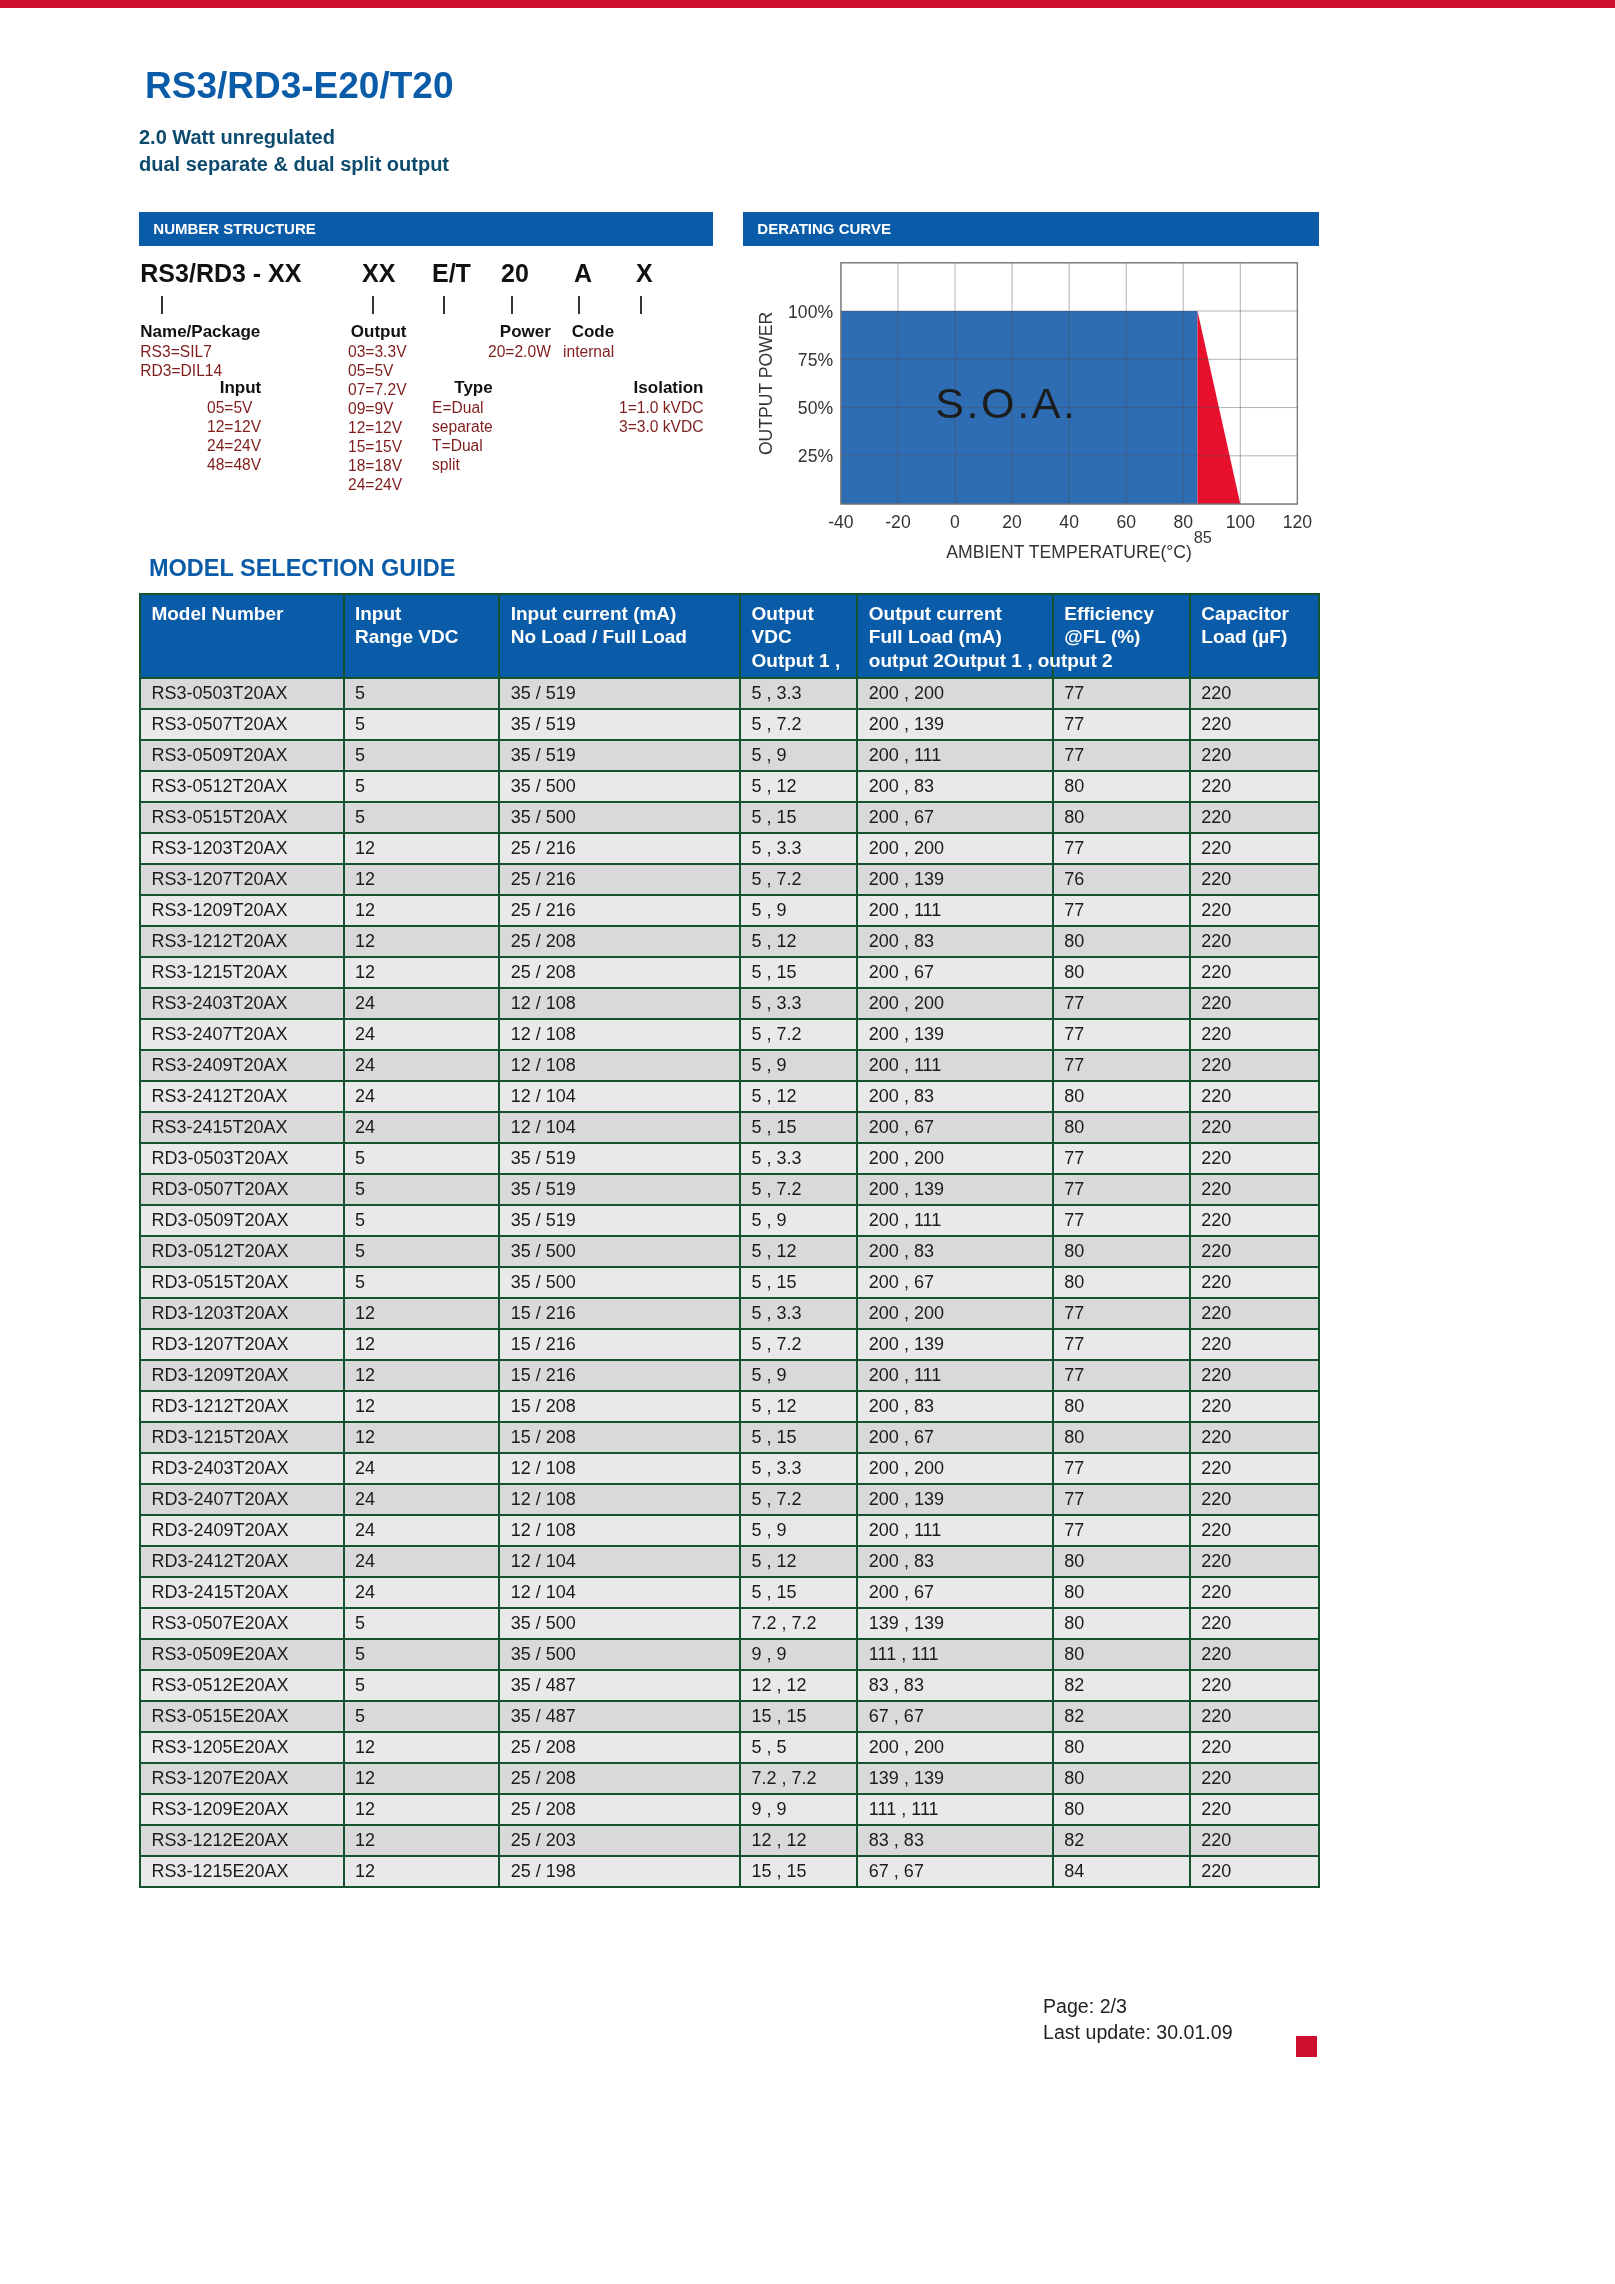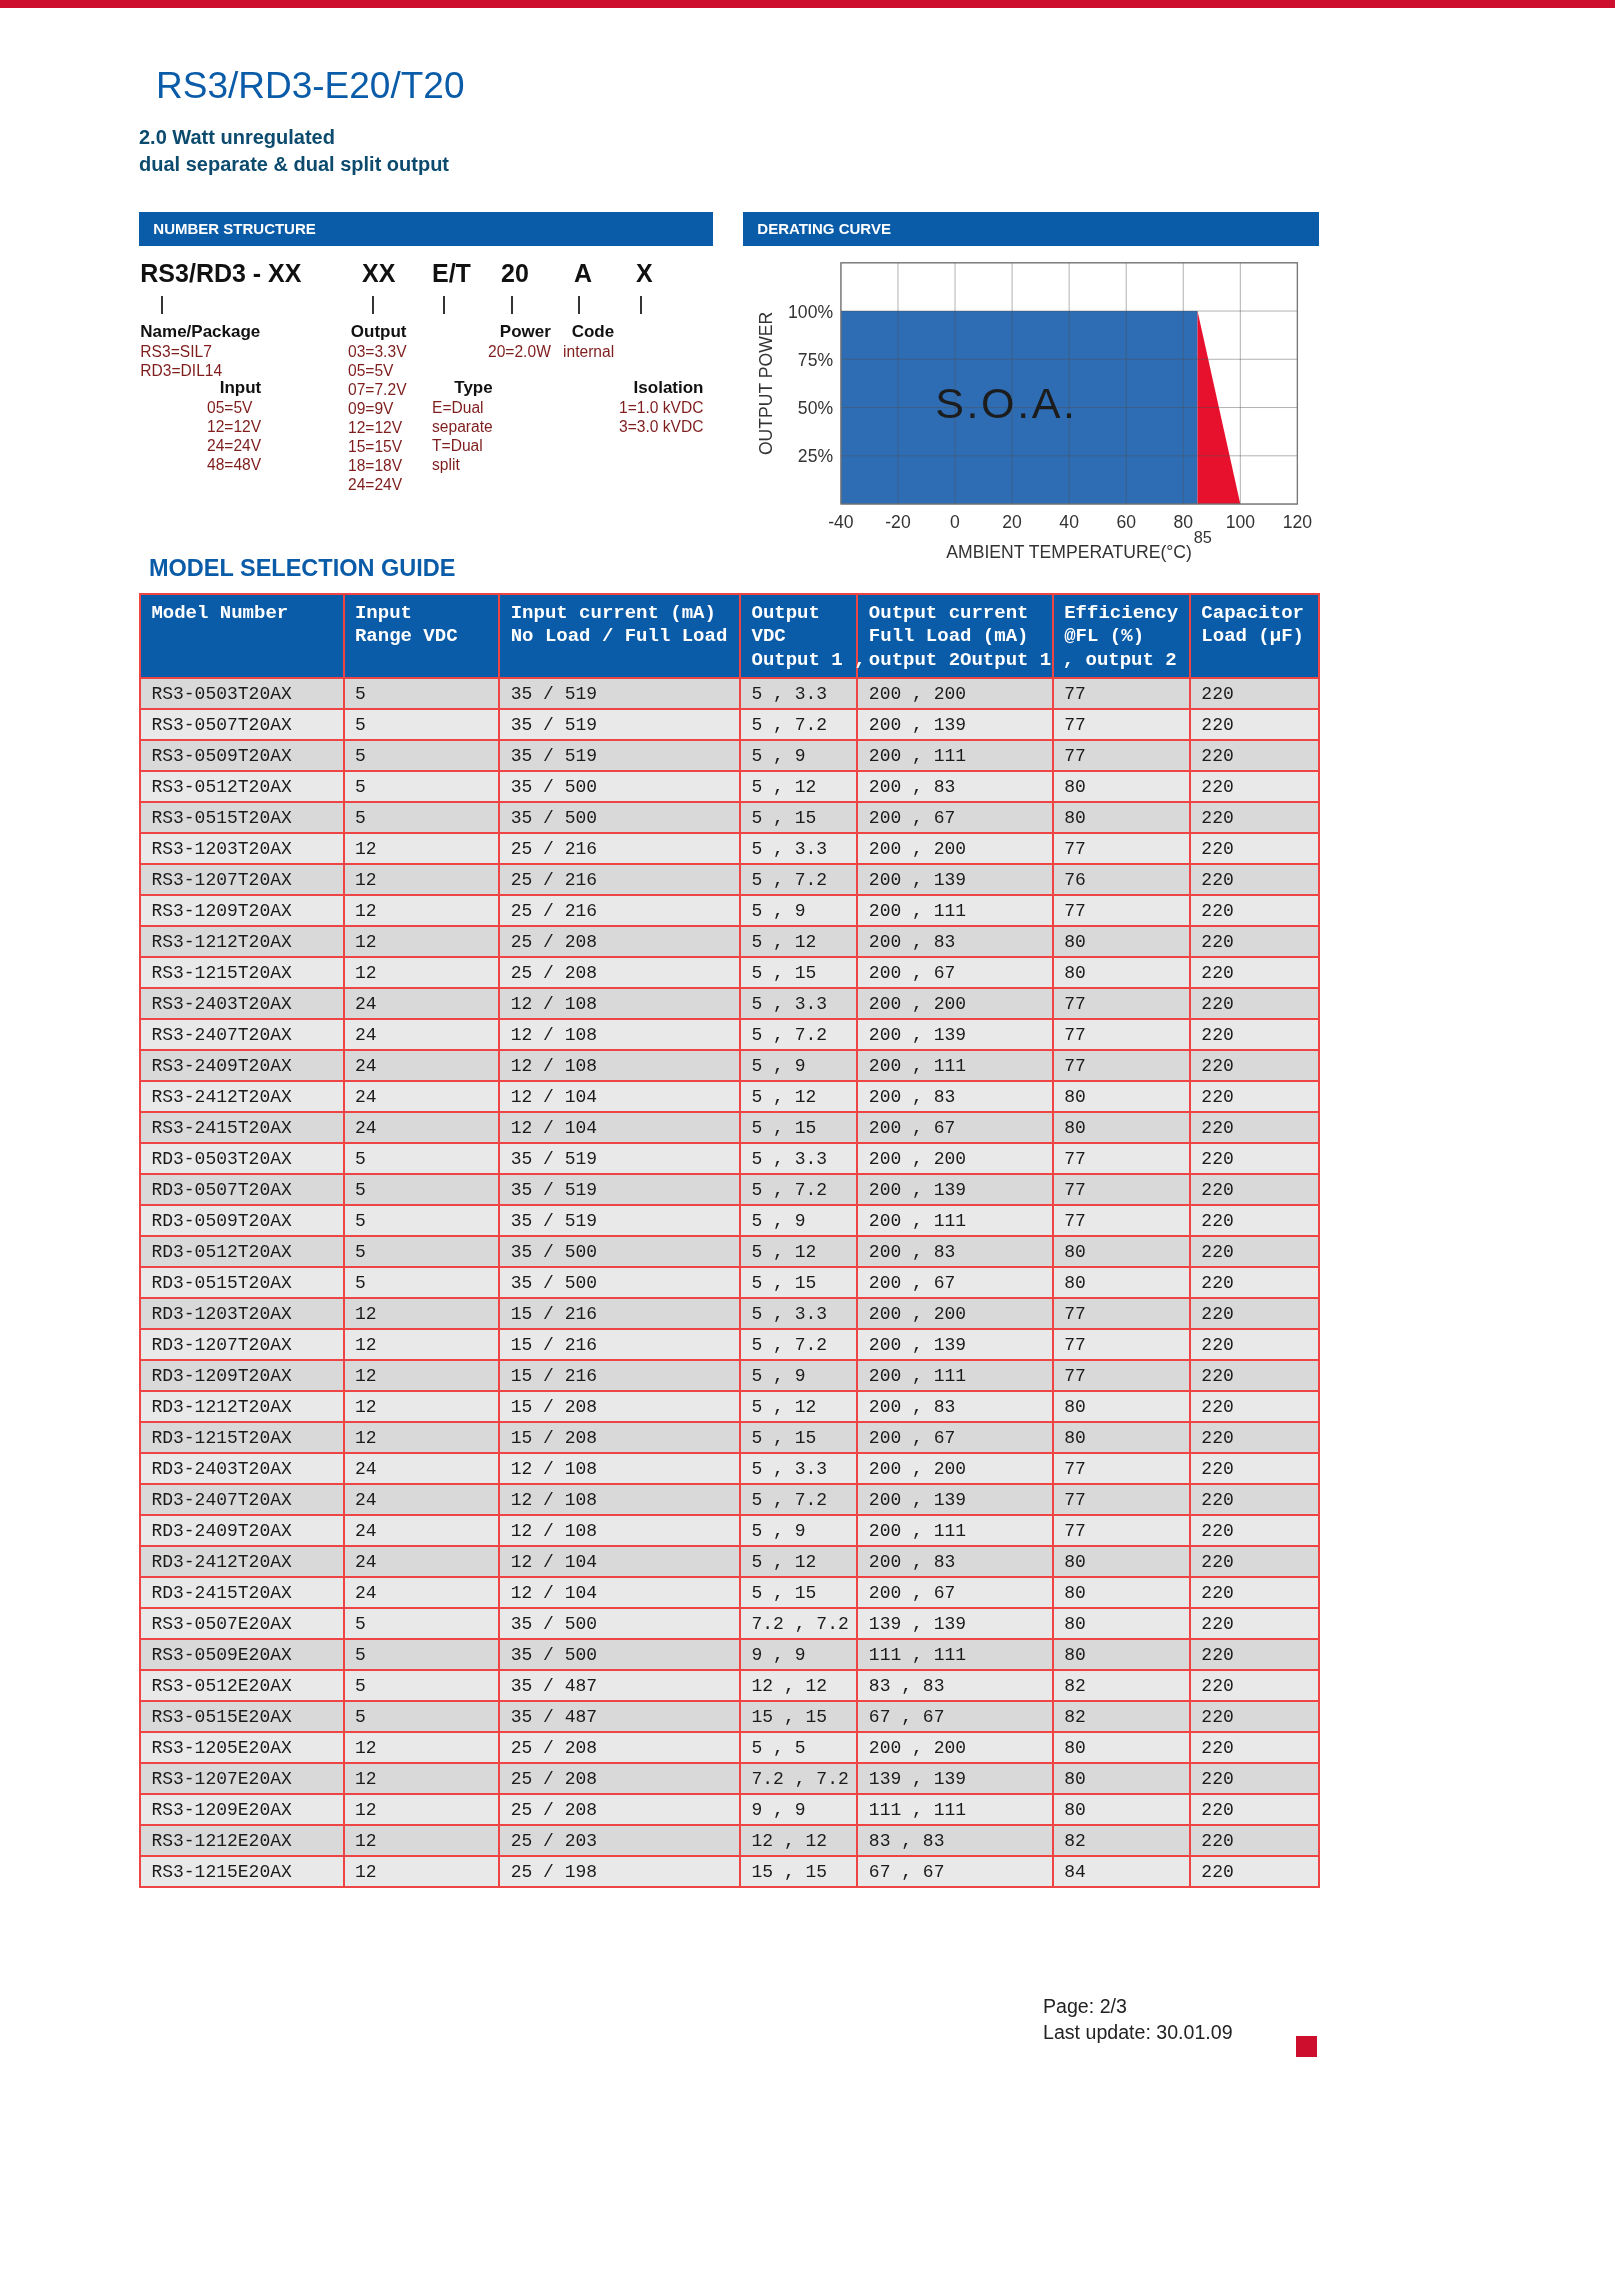--- a/index.html
+++ b/index.html
@@ -11,22 +11,22 @@
     background: #ffffff;
     font-family: "Liberation Sans", sans-serif;
     overflow: hidden;
     margin: 0 auto;
   }
   .top-red-bar {
     position: absolute; top: 0; left: 0;
     width: 100%; height: 7.8px; background: #ce0e2d;
   }
   .doc-title {
-    position: absolute; left: 156px; top: 65px;
-    font-size: 37px; font-weight: normal; color: #0b5ca8; letter-spacing: 0; text-align: right;
+    position: absolute; left: 145px; top: 65px;
+    font-size: 37px; font-weight: bold; color: #0b5ca8; letter-spacing: 0; text-align: right;
   }
   .doc-subtitle {
     position: absolute; left: 139px; top: 124px;
     font-size: 20px; font-weight: bold; color: #0c4a6e; line-height: 27px;
   }
   .section-bar {
     position: absolute; height: 34px; background: #0b5ca8;
     color: #ffffff; font-size: 15px; font-weight: bold;
     line-height: 34px; padding-left: 14.3px;
   }
@@ -65,21 +65,21 @@
 
   
   .guide-title {
     position: absolute; left: 149px; top: 555px;
     font-size: 23.5px; font-weight: bold; color: #0b5ca8;
   }
   .model-table {
     position: absolute; left: 139px; top: 593px;
     width: 1181px;
     border-collapse: separate; border-spacing: 2px;
-    table-layout: fixed; background: #ef4444; font-family: Liberation Mono, monospace;
+    table-layout: fixed; background: #14532d;
   }
   .model-table th {
     background: #0b5ca8; color: #ffffff; text-align: left; vertical-align: top;
     padding: 6.5px 0 5.2px 10.4px; font-size: 19px; font-weight: bold;
     overflow: visible;
   }
   .model-table th .th-line { line-height: 23.5px; white-space: nowrap; }
   .model-table td {
     font-size: 18px; color: #1b1b1b; padding: 0 0 0 10.4px;
     height: 29px; vertical-align: middle; white-space: nowrap; overflow: hidden;

